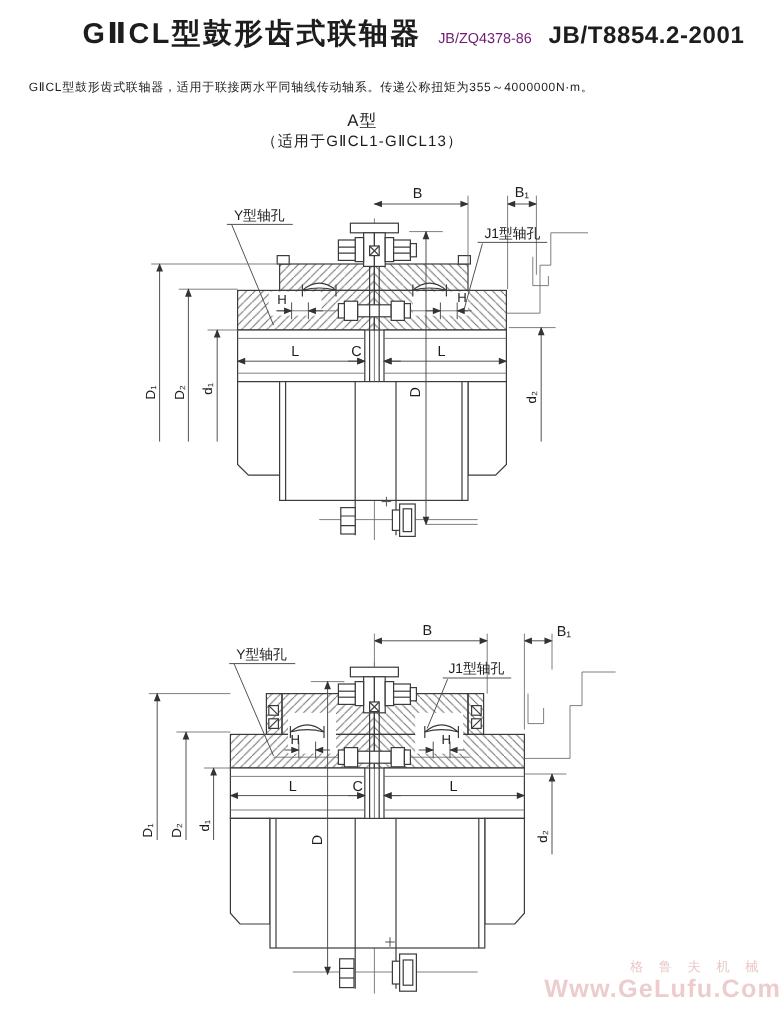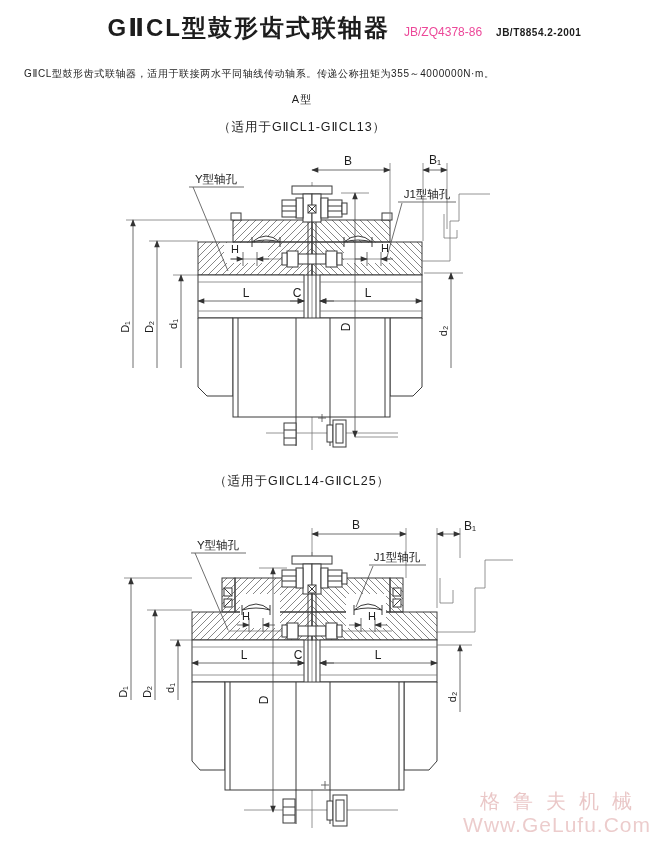--- a/index.html
+++ b/index.html
@@ -2,45 +2,45 @@
 <html><head>
 <meta charset="utf-8">
 <style>
   html,body{margin:0;padding:0;}
   body{width:653px;height:847px;background:#ffffff;position:relative;overflow:hidden;
        font-family:"Liberation Sans","DejaVu Sans",sans-serif;color:#1d1d1d;}
   .page{position:absolute;inset:0;background:#fff;}
   .titlebar{position:absolute;top:12px;left:0;width:653px;display:flex;align-items:baseline;
             justify-content:center;gap:14px;transform:translateX(18px);white-space:nowrap;}
   .title-main{font-size:24px;font-weight:bold;letter-spacing:2px;}
-  .title-std1{font-size:12px;color:#ec4899;}
-  .title-std2{font-size:10px;font-weight:bold;letter-spacing:0.5px;}
+  .title-std1{font-size:12px;color:#701a75;}
+  .title-std2{font-size:20px;font-weight:bold;letter-spacing:0.5px;}
   .intro{position:absolute;top:56px;left:24px;width:612px;font-size:10px;letter-spacing:0.6px;
          line-height:1.5;}
   .sec-head{position:absolute;left:0;width:604px;text-align:center;}
-  .sec-head .h1{font-size:11px;letter-spacing:1px;}
-  .sec-head .h2{font-size:12.5px;letter-spacing:1px;margin-top:12px;}
+  .sec-head .h1{font-size:14px;letter-spacing:1px;}
+  .sec-head .h2{font-size:12.5px;letter-spacing:1px;margin-top:0;}
   #headA{top:92px;}
   #headB{top:461px;}
   svg{position:absolute;}
   #svgA{left:95px;top:148px;}
   #svgB{left:95px;top:515px;}
   .s1{stroke:#3b3b3b;stroke-width:1;fill:none;}
   .s1f{stroke:#3b3b3b;stroke-width:1;fill:#fff;}
   .thin{stroke:#707070;stroke-width:.75;fill:none;}
   .dim{stroke:#4a4a4a;stroke-width:.8;fill:none;}
   .hA{fill:url(#hA);stroke:#3b3b3b;stroke-width:1;}
   .hB{fill:url(#hB);stroke:#3b3b3b;stroke-width:1;}
   .wht{fill:#fff;stroke:none;}
   text.t{font-family:"Liberation Sans","DejaVu Sans",sans-serif;font-size:11px;fill:#1d1d1d;}
   text.tc{font-family:"Liberation Sans","DejaVu Sans",sans-serif;font-size:11.5px;fill:#1d1d1d;}
   text.td{font-family:"Liberation Sans","DejaVu Sans",sans-serif;font-size:12px;fill:#1d1d1d;}
   .watermark{position:absolute;right:2px;bottom:10px;text-align:right;line-height:1.15;}
-  .wm1{font-size:20px;letter-spacing:13px;color:rgba(206,122,122,0.42);margin-right:6px;}
-  .wm2{font-size:21px;font-weight:normal;letter-spacing:1px;color:rgba(206,122,122,0.38);}
+  .wm1{font-size:11px;letter-spacing:13px;color:rgba(206,122,122,0.42);margin-right:6px;}
+  .wm2{font-size:21px;font-weight:bold;letter-spacing:1px;color:rgba(206,122,122,0.38);}
 </style>
 </head>
 <body>
 
 <div class="page">
 
   <div class="titlebar">
     <span class="title-main">GⅡCL型鼓形齿式联轴器</span>
     <span class="title-std1">JB/ZQ4378-86</span>
     <span class="title-std2">JB/T8854.2-2001</span>
@@ -212,21 +212,20 @@
       <text class="td" transform="rotate(-90 350 327)" x="350" y="327" text-anchor="middle">D</text>
     </g>
     <g>
       <line class="thin" x1="424" y1="273" x2="463" y2="273"></line>
       <line class="dim" x1="451" y1="273" x2="451" y2="368" marker-start="url(#arr)"></line>
       <text class="t" transform="rotate(-90 447 331)" x="447" y="331" text-anchor="middle">d₂</text>
     </g>
   </svg>
 
   <div class="sec-head" id="headB">
-    <div class="h2">（适用于GⅡCL14-GⅡCL25）</div>
   </div>
 
   <svg id="svgB" width="480" height="325" viewBox="95 515 480 325">
     <g>
       <line class="thin" x1="312" y1="552" x2="312" y2="828"></line>
 
       <rect class="hA" x="222" y="578" width="13" height="34"></rect>
       <rect class="hB" x="390" y="578" width="13" height="34"></rect>
       <rect class="hA" x="235" y="578" width="77" height="34"></rect>
       <rect class="hB" x="312" y="578" width="78" height="34"></rect>

